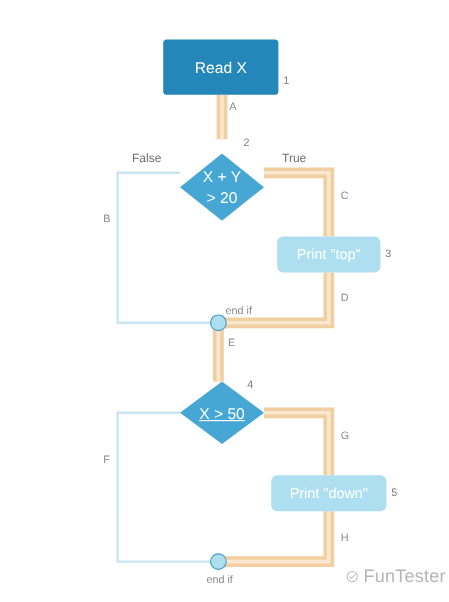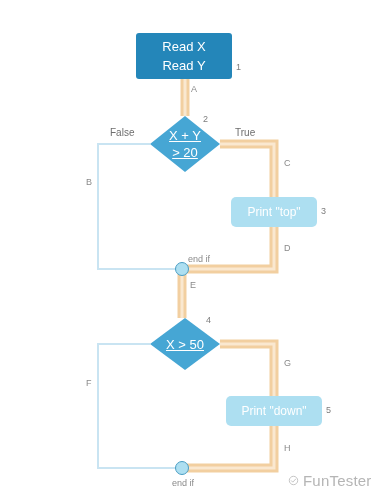--- a/index.html
+++ b/index.html
@@ -76,24 +76,23 @@
     left: 0;
     top: 0;
     width: 100%;
     height: 100%;
     background: #46a6d4;
     clip-path: polygon(50% 0%, 100% 50%, 50% 100%, 0% 50%);
     z-index: -1;
   }
   .diamond-1 {
     left: 150px;
-    top: 116px;
+    top: 128px;
     width: 70px;
     height: 56px;
-    text-decoration: underline;
   }
   .diamond-2 {
     left: 150px;
     top: 318px;
     width: 70px;
     height: 52px;
     text-decoration: underline;
   }
   .junction {
     position: absolute;
@@ -166,21 +165,20 @@
   <g>
 
     <path d="M150,144 L98,144 L98,269 L182,269" stroke="#c9e4f2" stroke-width="2" fill="none" stroke-linejoin="miter"></path>
 
     <path d="M150,344 L98,344 L98,468 L182,468" stroke="#c9e4f2" stroke-width="2" fill="none" stroke-linejoin="miter"></path>
   </g>
 </svg>
 
 <div class="node-box box-start">
   <span>Read X</span>
-  <span>Read Y</span>
 </div>
 <div class="step-num" style="left:236px; top:62px;">1</div>
 
 <div class="edge-label" style="left:191px; top:84px;">A</div>
 
 <div class="diamond diamond-1">
   <span class="dshape"></span>
   <span>X + Y</span>
   <span>&gt; 20</span>
 </div>

